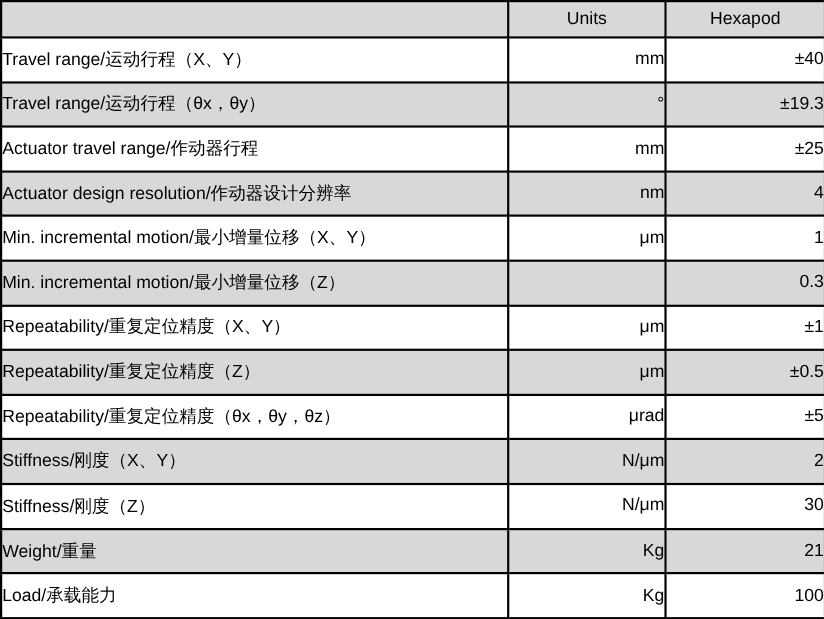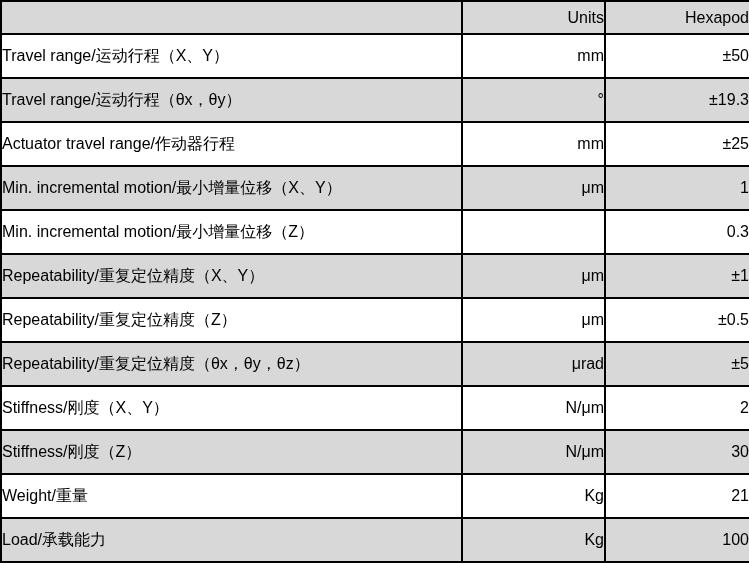--- a/index.html
+++ b/index.html
@@ -26,21 +26,21 @@
     border: 2px solid var(--border-color);
     font-size: 16px;
     font-weight: normal;
     height: 33px;
     padding: 0;
     overflow: hidden;
     white-space: nowrap;
     vertical-align: middle;
     background: var(--row-bg);
   }
-  table.specs thead th { background: var(--header-bg); text-align: right; }
+  table.specs thead th { background: var(--header-bg); text-align: center; }
   table.specs tbody tr:nth-child(even) td { background: var(--alt-row-bg); }
   td.param { text-align: left; padding-left: 7px; padding-right: 4px; }
   td.center { text-align: right; }
 </style>
 </head>
 <body>
 
 <table class="specs">
   <colgroup>
     <col style="width:461px">
@@ -51,31 +51,36 @@
     <tr>
       <th></th>
       <th>Units</th>
       <th>Hexapod</th>
     </tr>
   </thead>
   <tbody>
     <tr>
       <td class="param">Travel range/运动行程（X、Y）</td>
       <td class="center">mm</td>
-      <td class="center">±50</td>
+      <td class="center">±40</td>
     </tr>
     <tr>
       <td class="param">Travel range/运动行程（θx，θy）</td>
       <td class="center">°</td>
       <td class="center">±19.3</td>
     </tr>
     <tr>
       <td class="param">Actuator travel range/作动器行程</td>
       <td class="center">mm</td>
       <td class="center">±25</td>
+    </tr>
+    <tr>
+      <td class="param">Actuator design resolution/作动器设计分辨率</td>
+      <td class="center">nm</td>
+      <td class="center">4</td>
     </tr>
     <tr>
       <td class="param">Min. incremental motion/最小增量位移（X、Y）</td>
       <td class="center">μm</td>
       <td class="center">1</td>
     </tr>
     <tr>
       <td class="param">Min. incremental motion/最小增量位移（Z）</td>
       <td class="center"></td>
       <td class="center">0.3</td>

